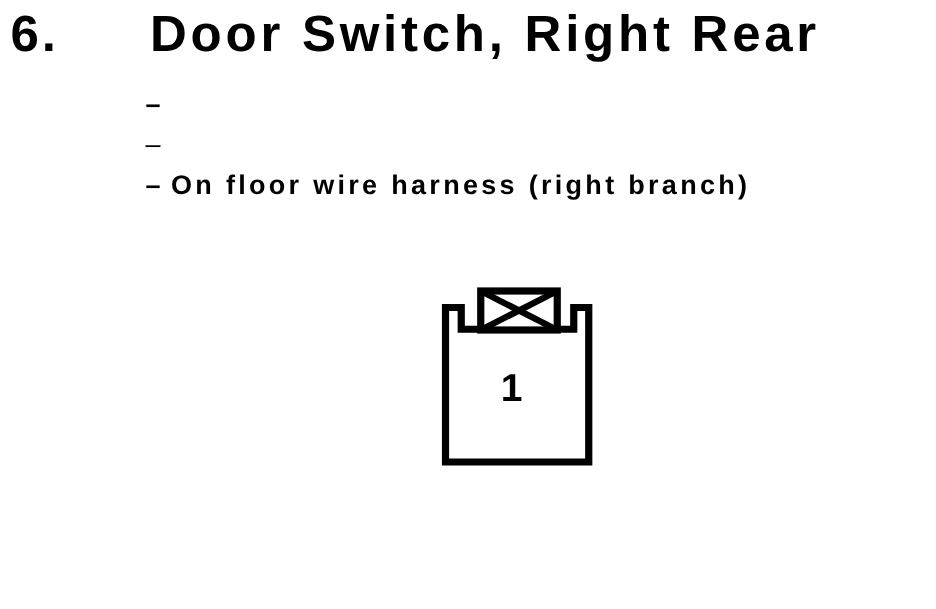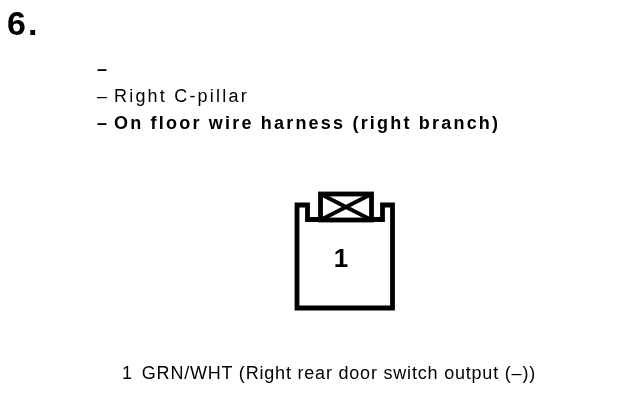--- a/index.html
+++ b/index.html
@@ -97,45 +97,42 @@
     margin-right: 9px;
   }
 </style>
 </head>
 <body>
 
 <div class="page">
 
   <div class="item-number">6.</div>
 
+  <h1 class="page-title" style="margin:0;">Door Switch, Right Rear</h1>
 
   <ul class="detail-list">
     <li class="detail-item">
       <span class="dash">–</span>
     </li>
     <li class="detail-item">
       <span class="dash">–</span>
-      <span>Right C-pillar</span>
     </li>
     <li class="detail-item">
       <span class="dash">–</span>
       <span>On floor wire harness (right branch)</span>
     </li>
   </ul>
 
   <svg class="diagram-svg" viewBox="0 0 624 406" xmlns="http://www.w3.org/2000/svg" aria-hidden="true">
 
     <path d="M 297 205 H 307.5 V 219.5 H 382.5 V 205 H 392.5 V 308 H 297 Z" fill="#ffffff" stroke="#000000" stroke-width="4.8" stroke-linejoin="miter"></path>
 
     <g>
       <rect x="320.5" y="194" width="51" height="26" fill="#ffffff" stroke="#000000" stroke-width="4.8"></rect>
       <line x1="320.5" y1="194" x2="371.5" y2="220" stroke="#000000" stroke-width="4.2"></line>
       <line x1="371.5" y1="194" x2="320.5" y2="220" stroke="#000000" stroke-width="4.2"></line>
     </g>
   </svg>
 
   <div class="pin-number-label">1</div>
 
-  <div class="pin-legend">
-    <span class="legend-pin">1</span><span>GRN/WHT (Right rear door switch output (–))</span>
-  </div>
 
 </div>
 
 </body></html>

